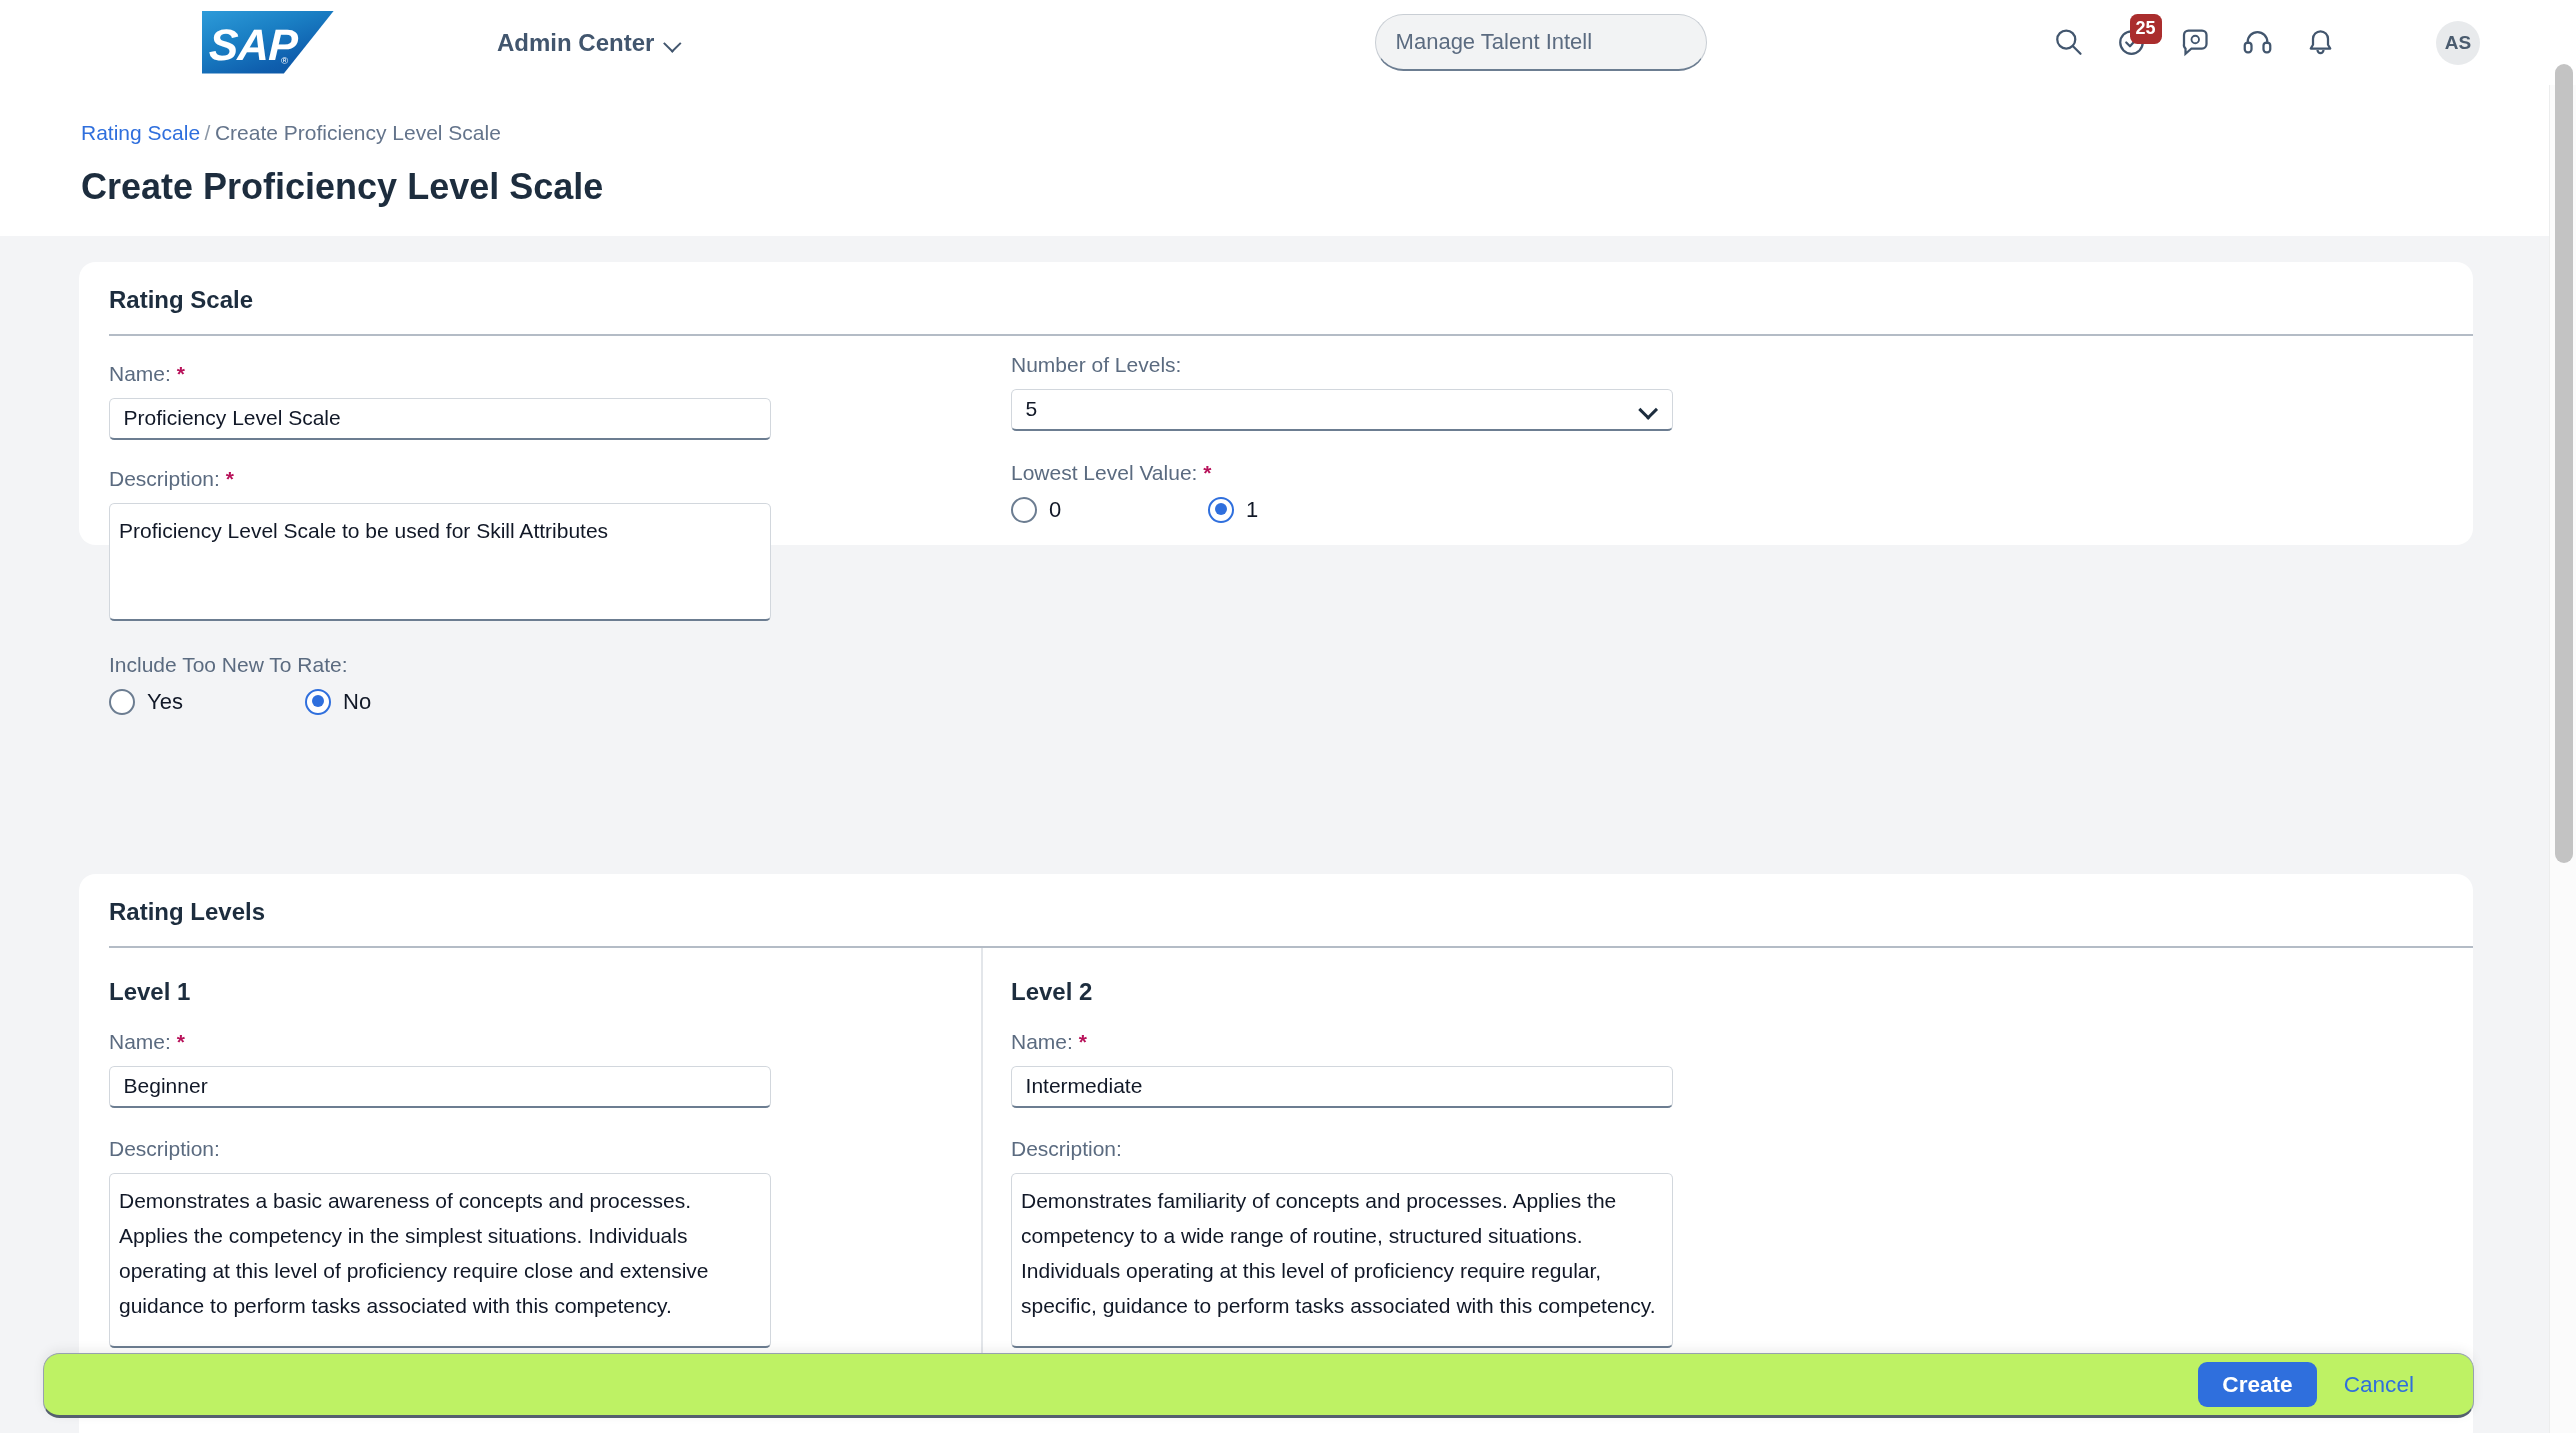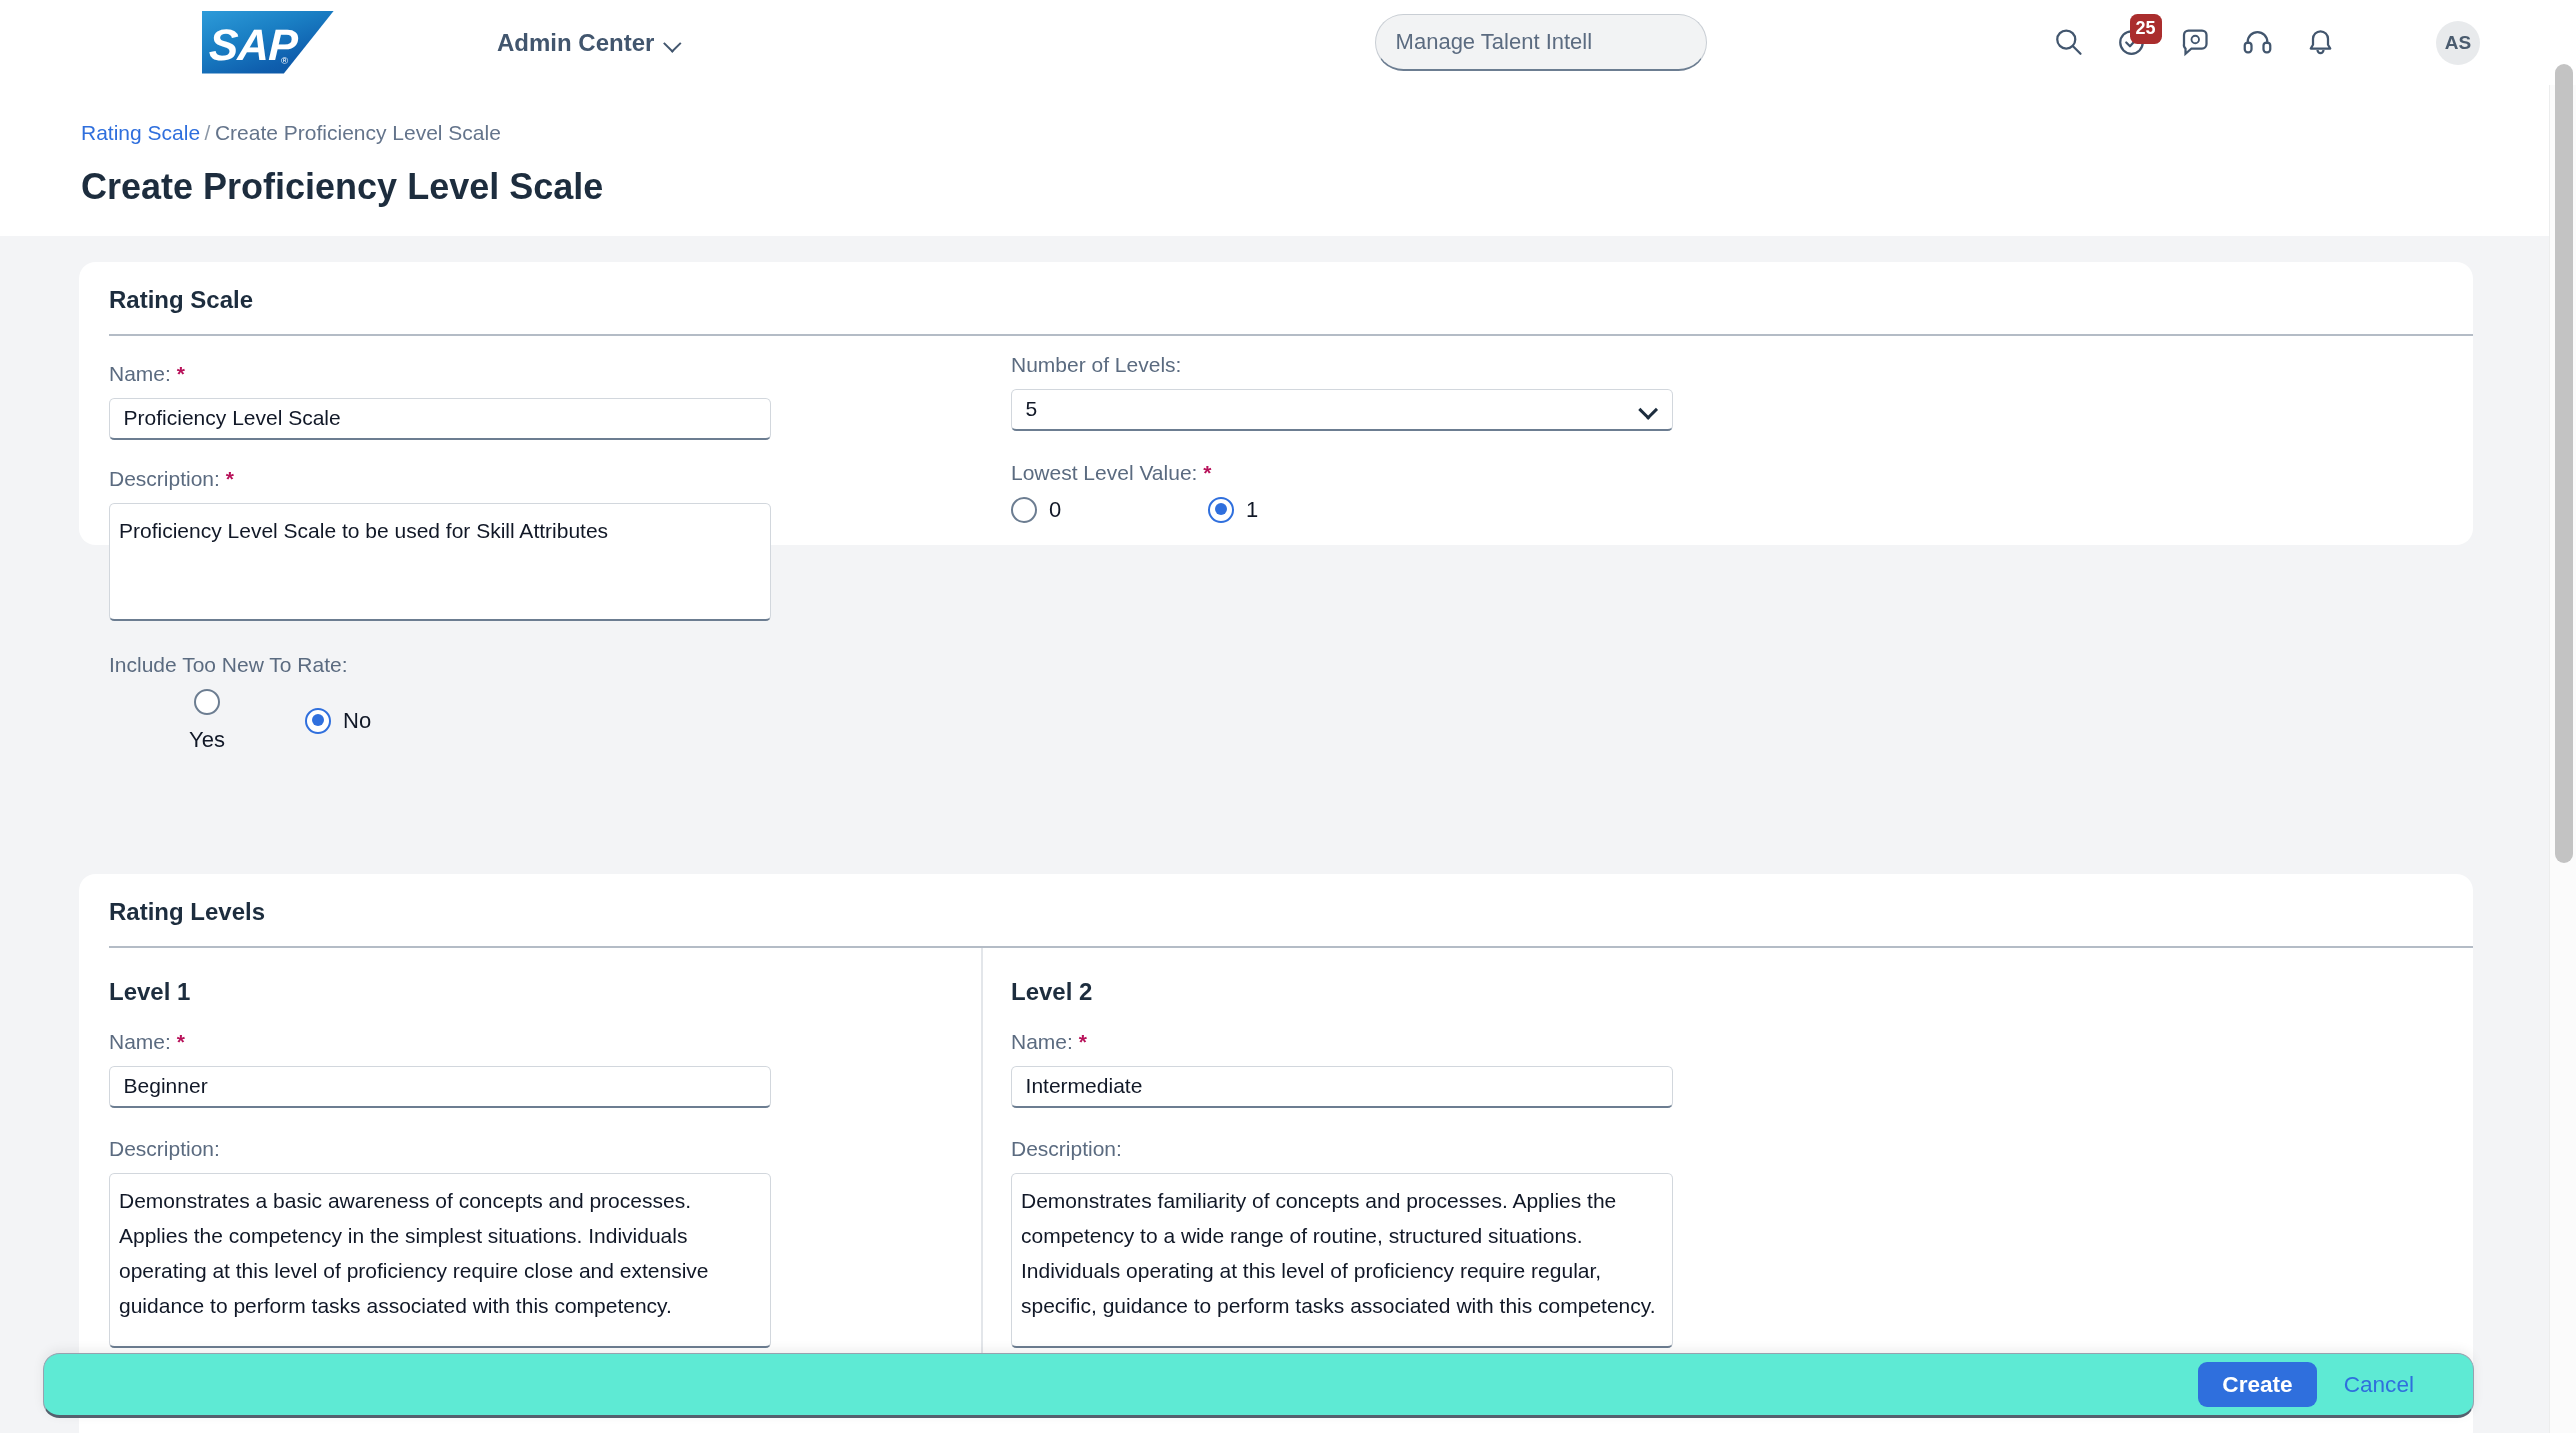--- a/index.html
+++ b/index.html
@@ -230,21 +230,21 @@
   }
   .col-divider {
     position: absolute; left: 902px; top: 0;
     width: 1.5px; background: #e3e6ea;
   }
 
   
   .footer-bar {
     position: absolute; left: 43px; top: 1353px;
     width: 2431px; height: 65px;
-    background: #5eead4;
+    background: #bef264;
     border: 1.5px solid #97a2af;
     border-bottom: 3px solid #55606e;
     border-radius: 16.6px;
     display: flex; align-items: center; justify-content: flex-end;
     padding-right: 59px; gap: 27px;
     box-shadow: 0 -3px 12px rgba(0,0,0,0.07);
   }
   .btn-primary {
     background: #2f6fdd; color: #ffffff;
     border: none; border-radius: 9px;
@@ -368,21 +368,21 @@
           <div class="field-label">
             <span>Description:</span>
             <span class="req">*</span>
           </div>
           <textarea class="textarea-box" style="height: 118px;">Proficiency Level Scale to be used for Skill Attributes</textarea>
         </div>
 
         <div style="padding-top:29px;">
           <div class="field-label">Include Too New To Rate:</div>
           <div class="radio-row">
-            <div class="radio-item" style="width:196px;flex-direction:column;">
+            <div class="radio-item" style="width:196px;">
               <span class="radio-mark"></span>
               <span class="radio-label">Yes</span>
             </div>
             <div class="radio-item checked">
               <span class="radio-mark"></span>
               <span class="radio-label">No</span>
             </div>
           </div>
         </div>
       </div>

